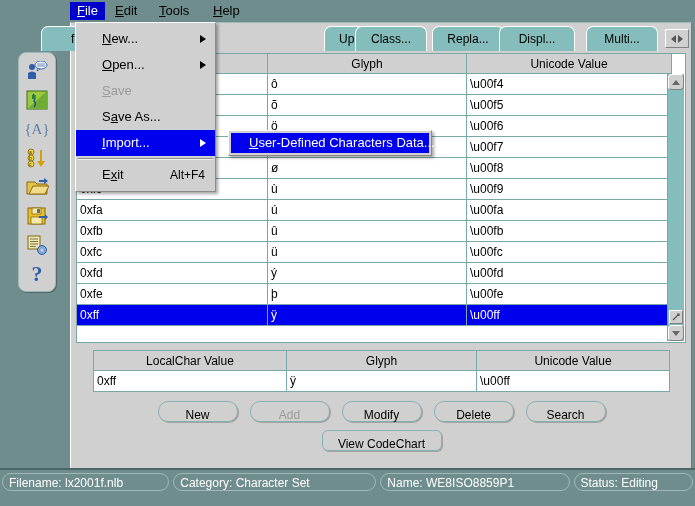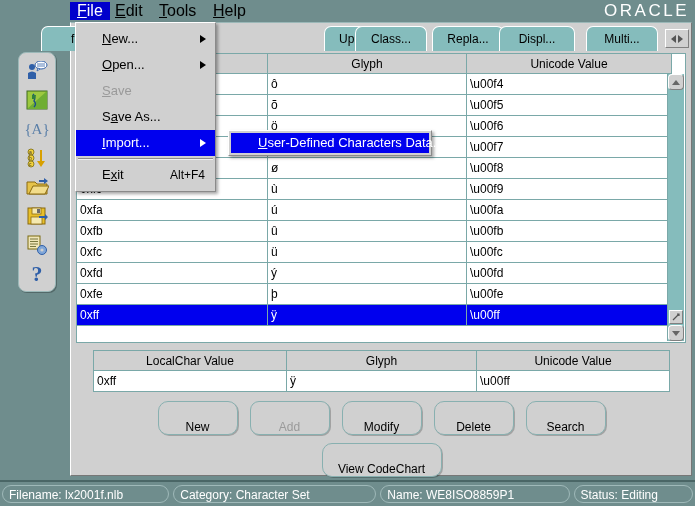--- a/index.html
+++ b/index.html
@@ -28,21 +28,21 @@
     position: absolute;
     left: 70px; top: 0;
     width: 625px; height: 22px;
   }
   .menubar-item {
     position: absolute;
     top: 2px;
     height: 18px;
     line-height: 18px;
     padding: 0 7px;
-    font-size: 16px;
+    font-size: 13px;
     color: #000;
     white-space: nowrap;
   }
   .menubar-item.selected {
     background: #0000cc;
     color: #ffffff;
   }
   .mnemo { text-decoration: underline; }
 
   
@@ -275,36 +275,36 @@
     min-width: 80px;
     height: 21px;
     line-height: 19px;
     text-align: center;
     font-size: 12px;
     color: #000;
     background: #d0d0d0;
     border: 1px solid #88b0b0;
     border-radius: 10px;
     box-sizing: border-box;
-    padding: 16px 10px;
+    padding: 4px 10px;
     white-space: nowrap;
     box-shadow: 1px 1px 0 rgba(0,0,0,0.22);
   }
-  .btn.disabled { color: #9a9a9a; border-radius: 9px; }
+  .btn.disabled { color: #9a9a9a; }
   .btn-row2 {
     margin-top: 8px;
     display: flex;
     justify-content: center;
   }
-  .btn-wide { min-width: 120px; }
+  .btn-wide { min-width: 120px; border-radius: 6px; }
 
   
   .statusbar {
     position: absolute;
-    left: 0; bottom: 0;
+    left: 0; bottom: 12px;
     width: 695px; height: 24px;
     background: #6f8d8d;
     border-top: 2px solid #4a6666;
     display: flex;
     align-items: center;
   }
   .status-cell {
     height: 18px;
     line-height: 18px;
     margin: 0 2px;
@@ -380,36 +380,35 @@
     border: 1px solid #ffffff;
     border-right-color: #8a8a8a;
     border-bottom-color: #8a8a8a;
     box-shadow: 2px 2px 3px rgba(0,0,0,0.35);
     padding: 2px;
     box-sizing: border-box;
   }
   .submenu .menu-item {
     height: 20px;
     line-height: 20px;
-    padding-left: 27px;
+    padding-left: 18px;
   }
 </style>
 </head>
 <body>
 
 <div id="app">
 
   <div class="menubar">
     <div class="menubar-item selected" style="left:0px;"><span class="mnemo">F</span><span>ile</span></div>
     <div class="menubar-item" style="left:38px;"><span class="mnemo">E</span><span>dit</span></div>
     <div class="menubar-item" style="left:82px;"><span class="mnemo">T</span><span>ools</span></div>
     <div class="menubar-item" style="left:136px;"><span class="mnemo">H</span><span>elp</span></div>
   </div>
 
-  <div class="oracle-logo">ORACLE</div>
 
   <div class="toolbar">
     <div class="tool-btn" style="top:4px;">
       <svg width="22" height="20" viewBox="0 0 22 20">
         <circle cx="6" cy="6" r="3" fill="#2f5fa8"></circle>
         <path d="M2 18 L2 12 Q6 9 10 12 L10 18 Z" fill="#2f5fa8"></path>
         <ellipse cx="15" cy="4" rx="6" ry="4" fill="#fff" stroke="#2f5fa8" stroke-width="1"></ellipse>
         <line x1="11" y1="3" x2="19" y2="3" stroke="#2f5fa8" stroke-width="0.8"></line>
         <line x1="11" y1="5" x2="19" y2="5" stroke="#2f5fa8" stroke-width="0.8"></line>
         <path d="M12 7 L11 10 L14 8 Z" fill="#fff" stroke="#2f5fa8" stroke-width="0.8"></path>

